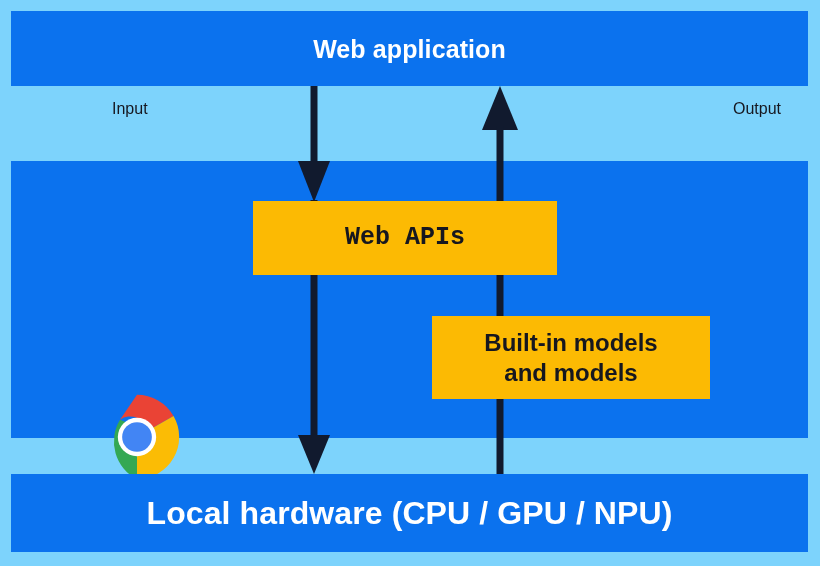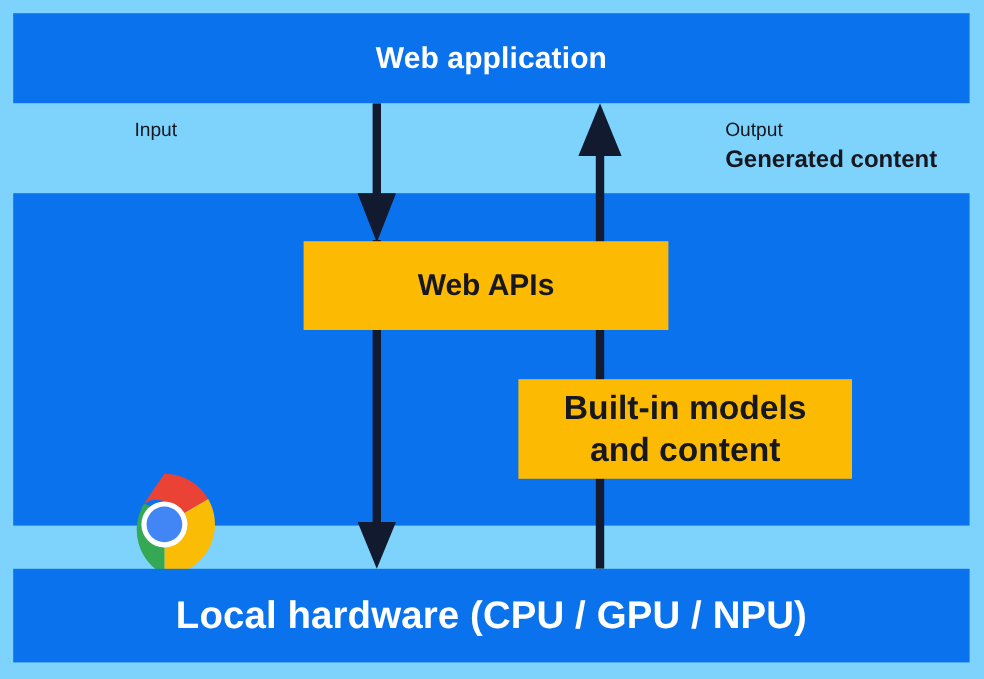--- a/index.html
+++ b/index.html
@@ -93,27 +93,28 @@
     justify-content: center;
     text-align: center;
     line-height: 1.22;
   }
   #box-web-apis {
     left: 253px;
     top: 201px;
     width: 304px;
     height: 74px;
     font-size: 25px;
+    font-family: Liberation Mono, monospace;
   }
   #box-builtin-models {
     left: 432px;
     top: 316px;
     width: 278px;
     height: 83px;
-    font-size: 28px;
+    font-size: 24px;
   }
 
   
   #browser-group {
     position: absolute;
     left: 40px;
     top: 230px;
     width: 172px;
     text-align: center;
   }
@@ -209,26 +210,25 @@
     <rect x="20.5" y="40" width="7" height="348" fill="#111a2e"></rect>
   </svg>
 
   <div class="api-box" id="box-web-apis">
     <span>Web APIs</span>
   </div>
 
   <div class="api-box" id="box-builtin-models">
     <span>
       <span>Built-in models</span><br>
-      <span>and content</span>
+      <span>and models</span>
     </span>
   </div>
 
   <div class="annotation" id="annotation-input">
     <span class="caption">Input</span>
   </div>
 
   <div class="annotation" id="annotation-output">
     <span class="caption">Output</span>
-    <span class="value">Generated content</span>
   </div>
 
 </div>
 
 </body></html>

